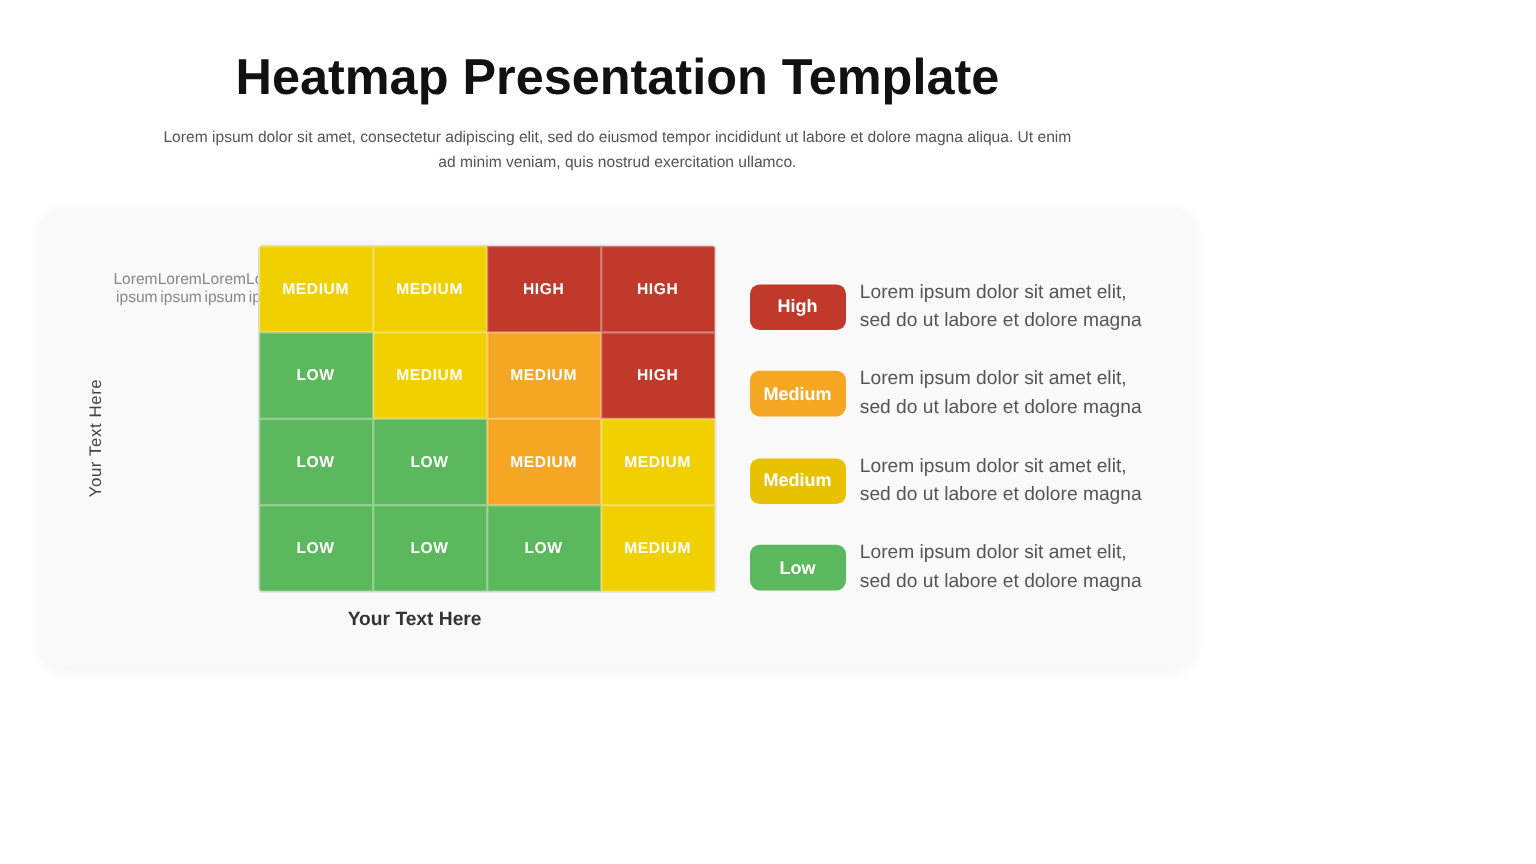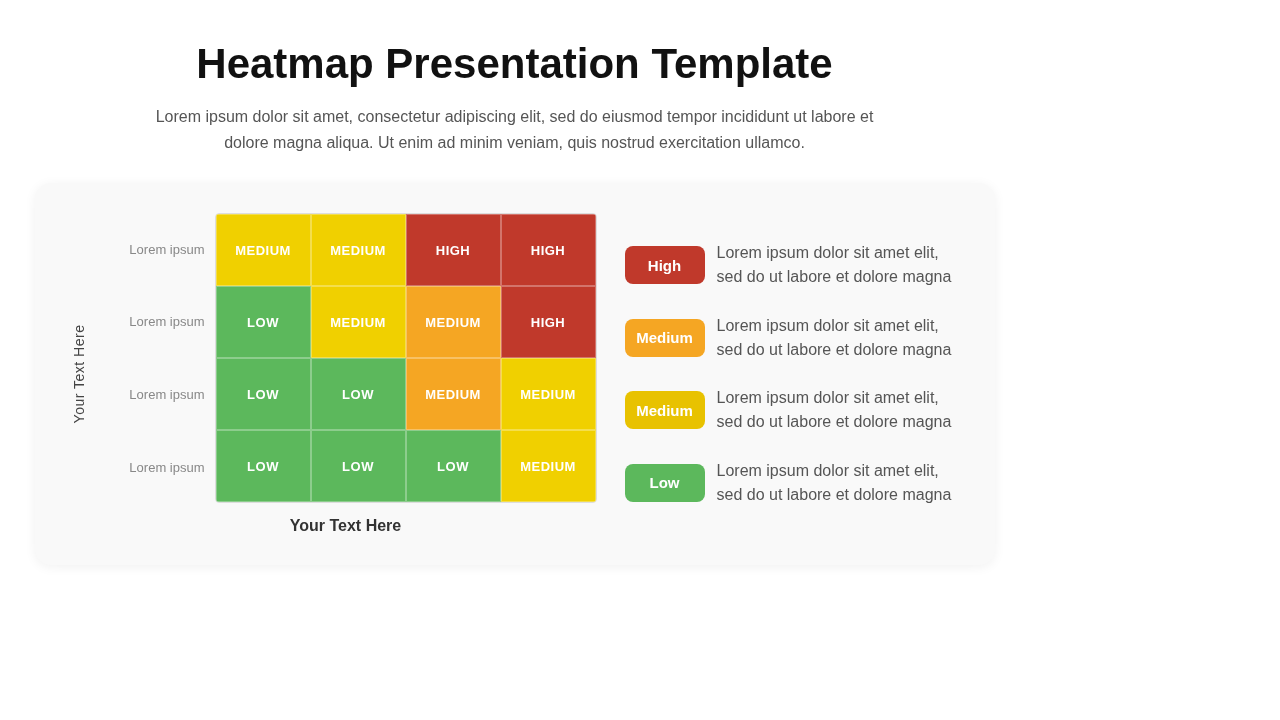--- a/index.html
+++ b/index.html
@@ -19,21 +19,21 @@
       padding: 40px 60px 30px;
     }
     .title {
       font-size: 42px;
       font-weight: 900;
       color: #111111;
       text-align: center;
       margin-bottom: 16px;
     }
     .subtitle {
-      font-size: 16px;
+      font-size: 13px;
       color: #555555;
       text-align: center;
       line-height: 1.6;
       max-width: 760px;
       margin-bottom: 28px;
     }
     .card {
       background: #f9f9f9;
       border-radius: 16px;
       padding: 30px 40px 30px 30px;
@@ -69,22 +69,22 @@
       flex-direction: column;
       align-items: center;
     }
     .row-labels-and-grid {
       display: flex;
       flex-direction: row;
       align-items: stretch;
     }
     .row-labels {
       display: flex;
-      flex-direction: column;
-      justify-content: space-between;
+      flex-direction: row;
+      justify-content: flex-start;
       padding-right: 10px;
       width: 120px;
     }
     .row-label {
       font-size: 13px;
       color: #888;
       text-align: right;
       display: flex;
       align-items: center;
       justify-content: flex-end;

